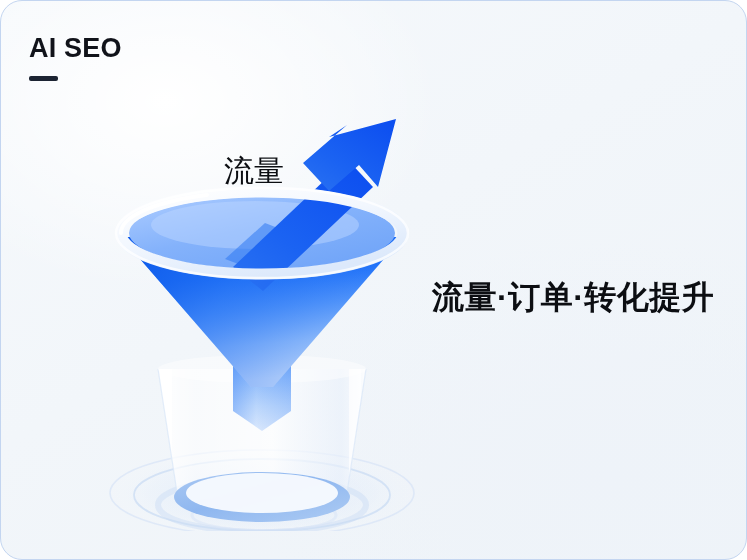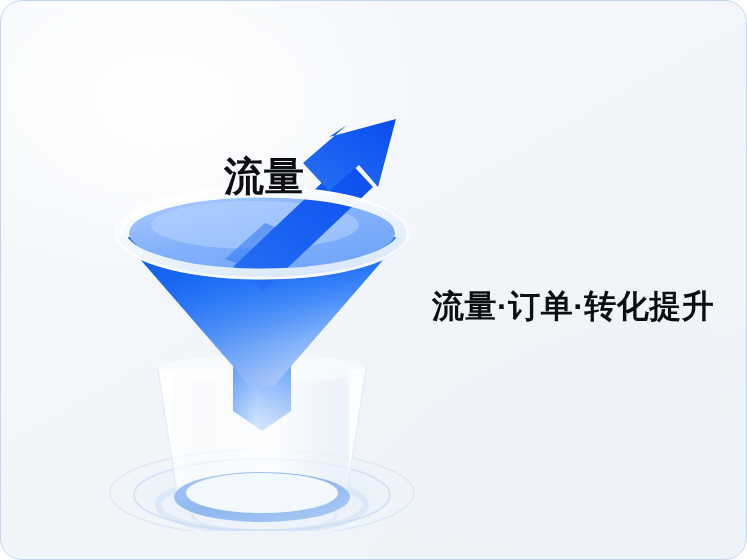--- a/index.html
+++ b/index.html
@@ -44,53 +44,57 @@
     margin-top: 14px;
     width: 29px;
     height: 5px;
     border-radius: 2px;
     background: #1c2433;
   }
   
   #tagline {
     position: absolute;
     left: 431px;
-    top: 285px;
+    top: 276px;
     font-size: 32px;
     font-weight: 700;
     letter-spacing: 0.5px;
     color: #0c0e12;
     white-space: nowrap;
     line-height: 1.25;
   }
   
   #funnel-graphic {
     position: absolute;
     left: 96px;
     top: 100px;
     width: 330px;
     height: 430px;
   }
   
   .stage-label {
     position: absolute;
-    font-size: 40px;
-    font-weight: 700;
+    font-size: 30px;
+    font-weight: 400;
     color: #0c0e12;
     white-space: nowrap;
     line-height: 1;
   }
   #label-traffic { left: 223px; top: 155px; }
   #label-conversion { left: 226px; top: 434px; }
 </style>
 </head>
 <body>
 
 <div id="poster">
 
+  <div id="title-block">
+    <div id="page-title">AI SEO</div>
+    <div id="title-underline"></div>
+  </div>
 
   <div id="tagline">流量·订单·转化提升</div>
 
   <svg id="funnel-graphic" viewBox="0 0 330 430">
     <defs>
       <linearGradient id="coneGrad" x1="0" y1="0.05" x2="0.15" y2="1">
         <stop offset="0%" stop-color="#1868f5"></stop>
         <stop offset="28%" stop-color="#2173fa"></stop>
         <stop offset="52%" stop-color="#5a9bfb"></stop>
         <stop offset="76%" stop-color="#9cc4fb"></stop>

